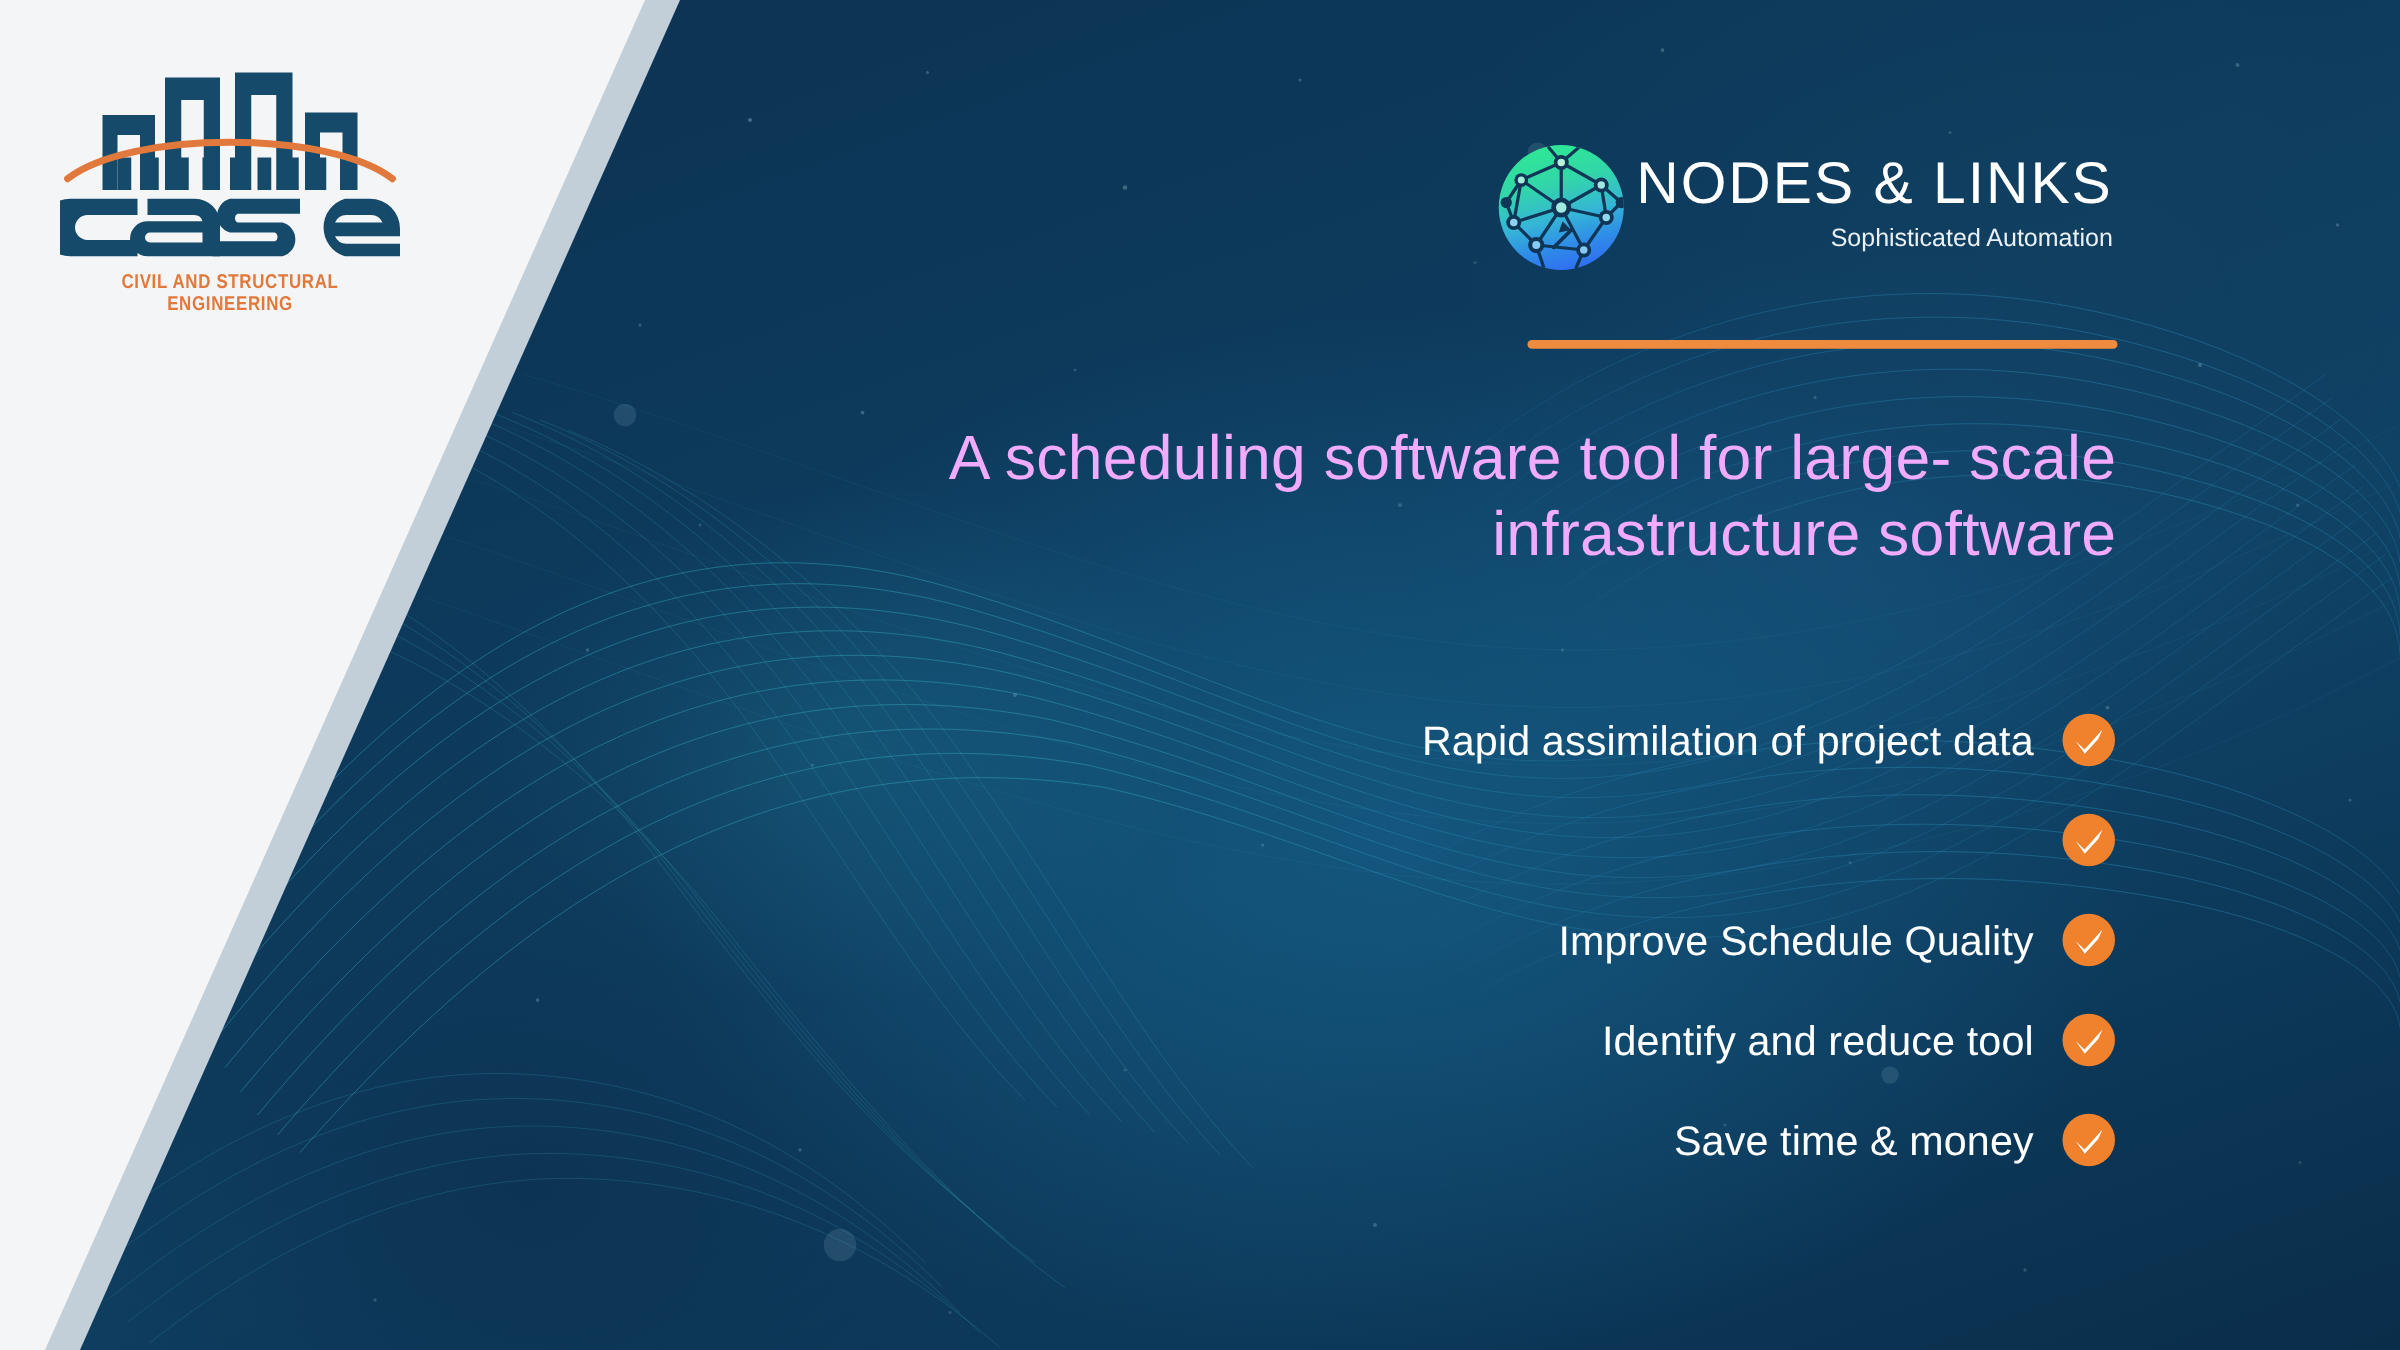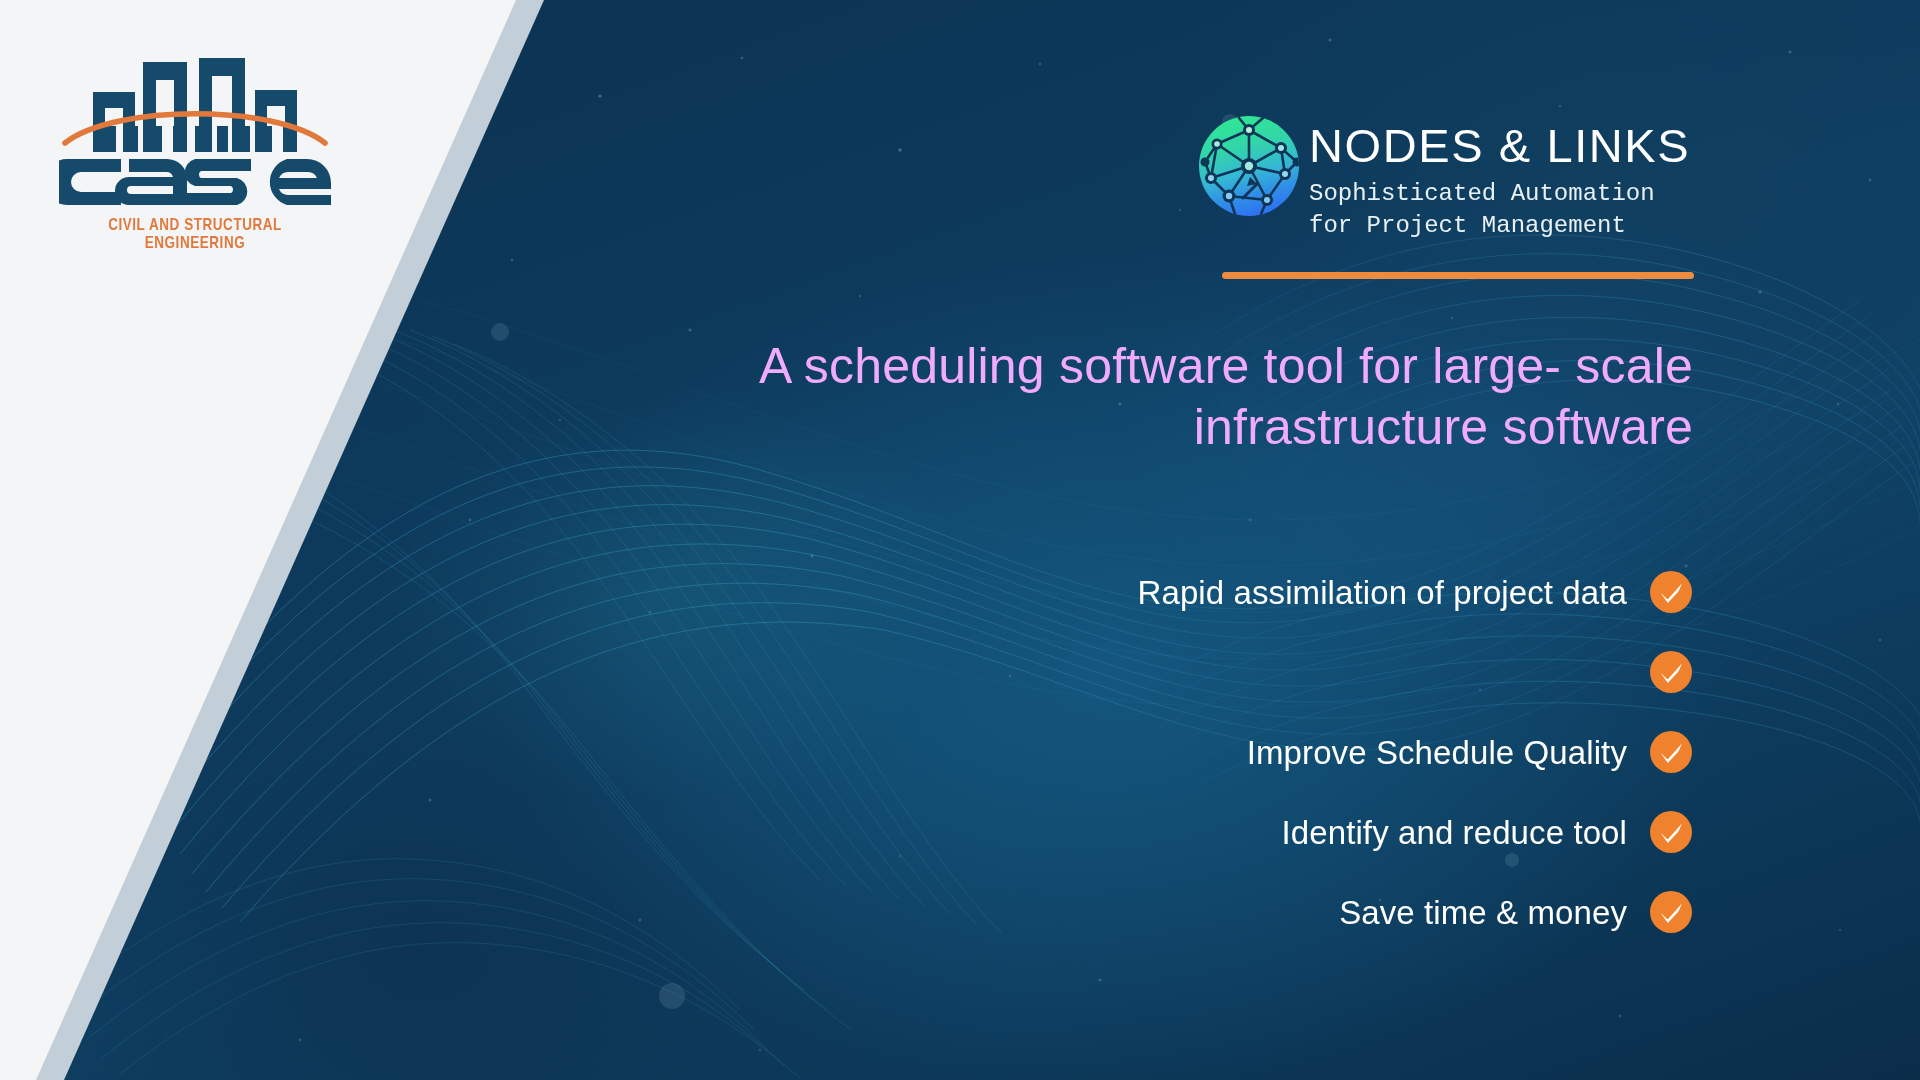--- a/index.html
+++ b/index.html
@@ -66,21 +66,21 @@
     position: absolute;
     left: 0; top: 0;
     width: 540px; height: 1080px;
     background: #f4f5f7;
     clip-path: polygon(0 0, 516px 0, 36px 1080px, 0 1080px);
   }
 
   
   .case-logo {
     position: absolute;
-    left: 59px;
+    left: 48px;
     top: 40px;
     width: 272px;
   }
   .case-buildings { display: block; width: 272px; height: 112px; }
   .case-word { display: block; width: 272px; height: 62px; margin-top: -2px; }
   .case-tagline {
     display: block;
     margin-top: 4px;
     text-align: center;
     color: #e2793c;
@@ -107,25 +107,25 @@
     color: #ffffff;
     font-family: "Liberation Sans", sans-serif;
     font-weight: 400;
     font-size: 47px;
     line-height: 1;
     letter-spacing: 1.6px;
     white-space: nowrap;
   }
   .nl-sub {
     color: #e9f1f6;
-    font-family: Liberation Mono, monospace;
+    font-family: Liberation Sans, sans-serif;
     font-weight: 400;
-    font-size: 24px;
+    font-size: 20px;
     line-height: 1.32;
-    text-align: left;
+    text-align: right;
     margin-top: 9px;
     white-space: nowrap;
   }
 
   
   .rule {
     position: absolute;
     left: 1222px;
     top: 272px;
     width: 472px;
@@ -432,21 +432,20 @@
         <circle cx="102" cy="50" r="4.5" fill="#0f3656"></circle>
 
         <path d="M62,72 l-10,2 l3,-9 z" fill="#0f3656"></path>
       </g>
     </svg>
 
     <div class="nl-text">
       <div class="nl-title">NODES &amp; LINKS</div>
       <div class="nl-sub">
         <div>Sophisticated Automation</div>
-        <div>for Project Management</div>
       </div>
     </div>
   </div>
 
   <div class="rule"></div>
 
   <div class="headline">
     <div>A scheduling software tool for large- scale</div>
     <div>infrastructure software</div>
   </div>

